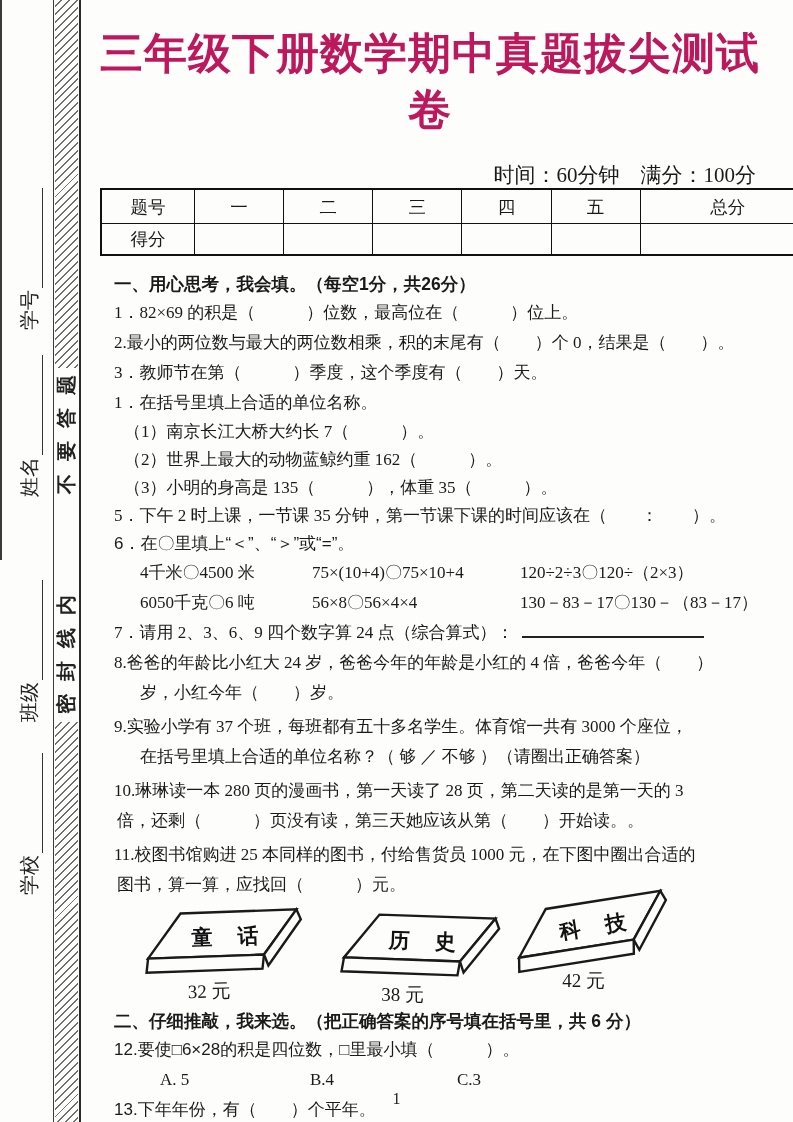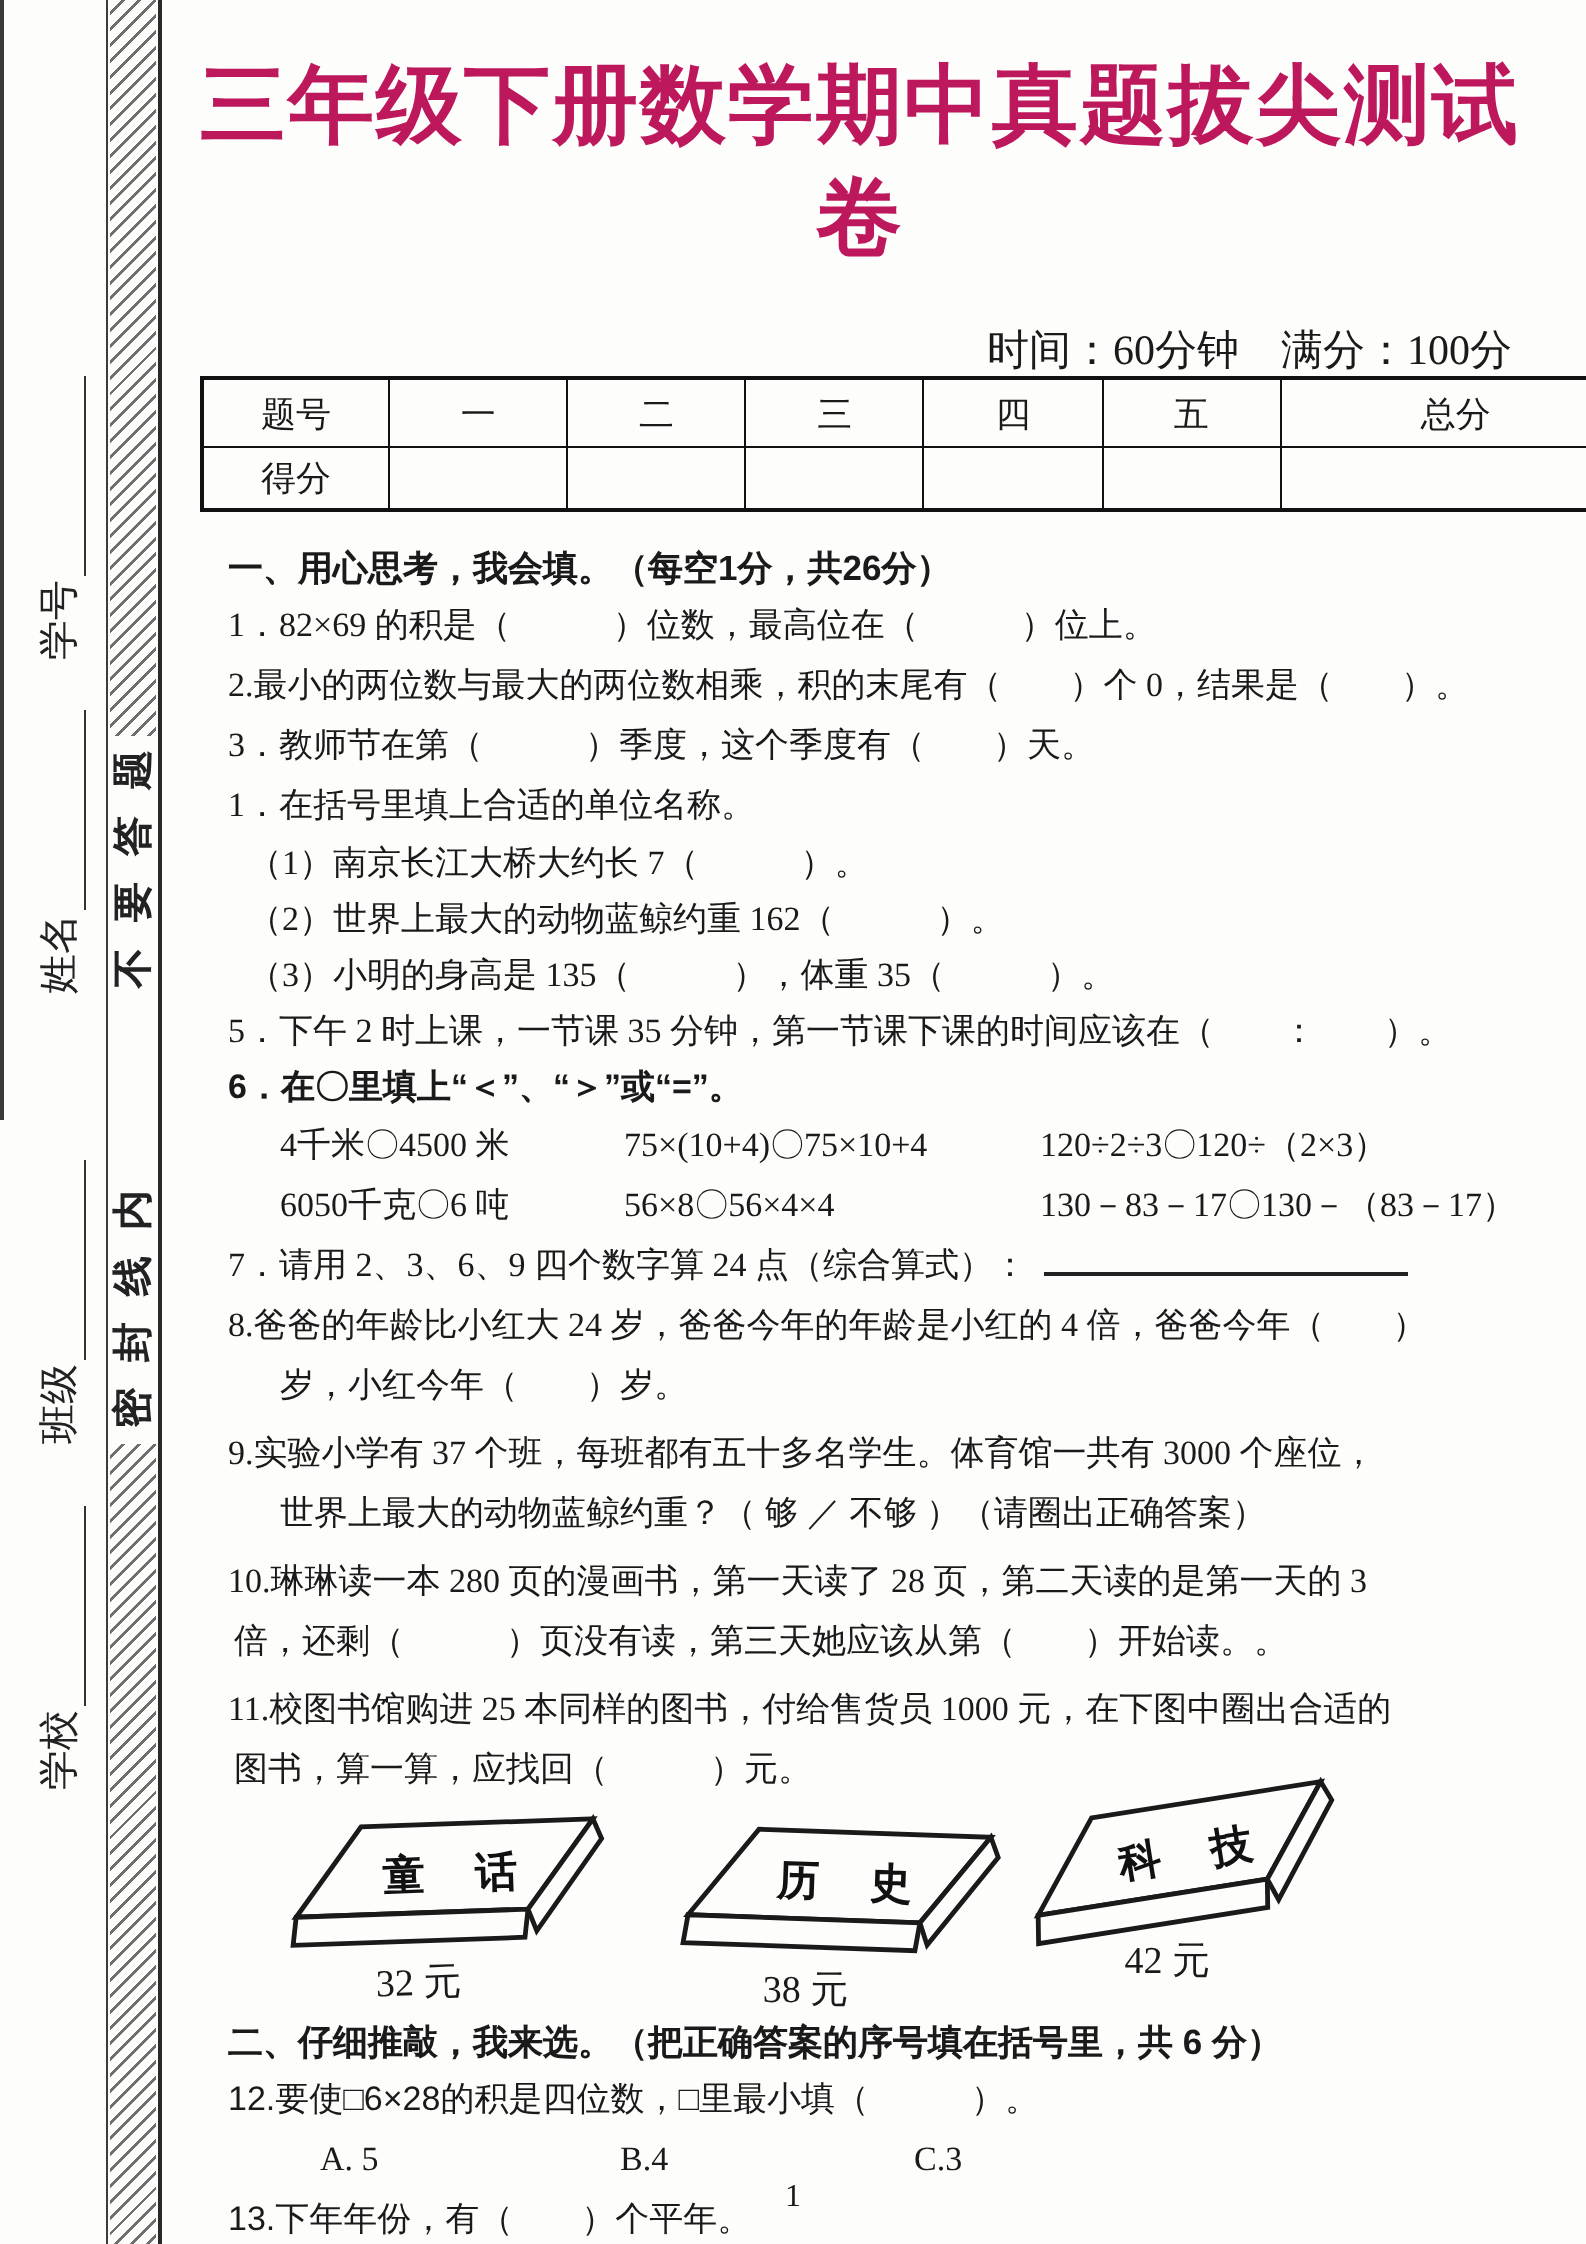--- a/index.html
+++ b/index.html
@@ -132,36 +132,36 @@
     <div class="sec-heading">一、用心思考，我会填。（每空1分，共26分）</div>
 
     <div class="q">1．82×69 的积是（　　　）位数，最高位在（　　　）位上。</div>
     <div class="q">2.最小的两位数与最大的两位数相乘，积的末尾有（　　）个 0，结果是（　　）。</div>
     <div class="q">3．教师节在第（　　　）季度，这个季度有（　　）天。</div>
     <div class="q">1．在括号里填上合适的单位名称。</div>
     <div class="q tight sub">（1）南京长江大桥大约长 7（　　　）。</div>
     <div class="q tight sub">（2）世界上最大的动物蓝鲸约重 162（　　　）。</div>
     <div class="q tight sub">（3）小明的身高是 135（　　　），体重 35（　　　）。</div>
     <div class="q tight">5．下午 2 时上课，一节课 35 分钟，第一节课下课的时间应该在（　　：　　）。</div>
-    <div class="q tight hei" style="font-weight:bold">6．在〇里填上“＜”、“＞”或“=”。</div>
+    <div class="q tight hei" style="font-weight:normal">6．在〇里填上“＜”、“＞”或“=”。</div>
     <div class="cmp-row">
       <span>4千米〇4500 米</span>
       <span>75×(10+4)〇75×10+4</span>
       <span>120÷2÷3〇120÷（2×3）</span>
     </div>
     <div class="cmp-row">
       <span>6050千克〇6 吨</span>
       <span>56×8〇56×4×4</span>
       <span>130－83－17〇130－（83－17）</span>
     </div>
     <div class="q"><span>7．请用 2、3、6、9 四个数字算 24 点（综合算式）：</span><span class="blank-line"></span></div>
     <div class="q">8.爸爸的年龄比小红大 24 岁，爸爸今年的年龄是小红的 4 倍，爸爸今年（　　）</div>
     <div class="q cont">岁，小红今年（　　）岁。</div>
     <div class="q mt4">9.实验小学有 37 个班，每班都有五十多名学生。体育馆一共有 3000 个座位，</div>
-    <div class="q cont">世界上最大的动物蓝鲸约重？（ 够 ／ 不够 ）（请圈出正确答案）</div>
+    <div class="q cont">在括号里填上合适的单位名称？（ 够 ／ 不够 ）（请圈出正确答案）</div>
     <div class="q mt4">10.琳琳读一本 280 页的漫画书，第一天读了 28 页，第二天读的是第一天的 3</div>
     <div class="q cont-sm">倍，还剩（　　　）页没有读，第三天她应该从第（　　）开始读。。</div>
     <div class="q mt4">11.校图书馆购进 25 本同样的图书，付给售货员 1000 元，在下图中圈出合适的</div>
     <div class="q cont-sm">图书，算一算，应找回（　　　）元。</div>
 
     <div class="books">
       <div class="book bk1">
         <svg width="178" height="70" viewBox="0 0 178 70">
           <polygon points="14,50 48,6 164,6 130,50" fill="#fdfdfc" stroke="#1a1a1a" stroke-width="2.4"></polygon>
           <polygon points="14,50 130,50 128,64 12,64" fill="#fdfdfc" stroke="#1a1a1a" stroke-width="2.4"></polygon>

